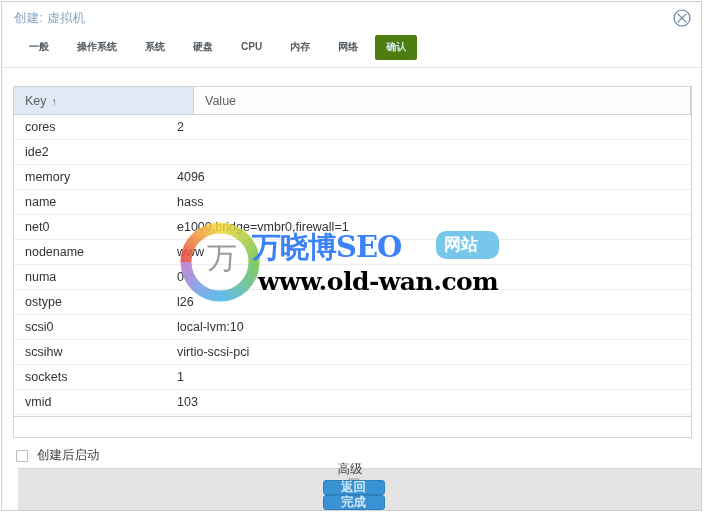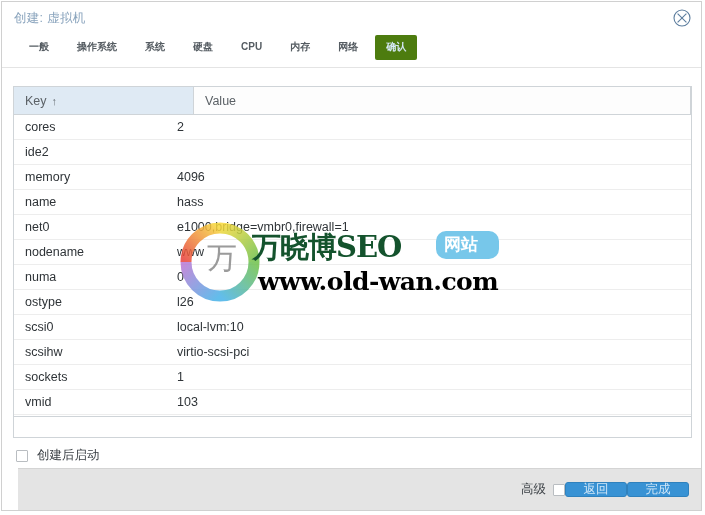--- a/index.html
+++ b/index.html
@@ -193,20 +193,21 @@
     right: 0;
     bottom: 0;
     height: 42px;
     background: #e4e4e4;
     border-top: 1px solid #d4d4d4;
     display: flex;
     align-items: center;
     justify-content: flex-end;
     padding-right: 12px;
     box-sizing: border-box;
+    flex-direction: column;
   }
   .adv-label {
     font-size: 12.5px;
     color: #3c4146;
     margin-right: 7px;
     white-space: nowrap;
   }
   .btn {
     min-width: 62px;
     height: 15px;
@@ -214,20 +215,21 @@
     border: 1px solid #2f81bd;
     border-radius: 3px;
     color: #cfe6f7;
     font-size: 12.5px;
     font-family: "Liberation Sans", sans-serif;
     display: flex;
     align-items: center;
     justify-content: center;
     cursor: pointer;
     box-sizing: border-box;
+    font-weight: bold;
   }
 
   
   .watermark {
     position: absolute;
     left: 178px;
     top: 212px;
     width: 340px;
     height: 92px;
     pointer-events: none;
@@ -251,21 +253,21 @@
     line-height: 36px;
     opacity: .85;
   }
   .wm-main {
     position: absolute;
     left: 72px;
     top: 14px;
     font-family: "DejaVu Serif", serif;
     font-size: 29px;
     font-weight: bold;
-    color: #14532d;
+    color: #3b82f6;
     white-space: nowrap;
     letter-spacing: -1px;
   }
   .wm-badge {
     position: absolute;
     left: 256px;
     top: 17px;
     background: #77c7ea;
     border-radius: 10px;
     padding: 2px 21px 3px 8px;

